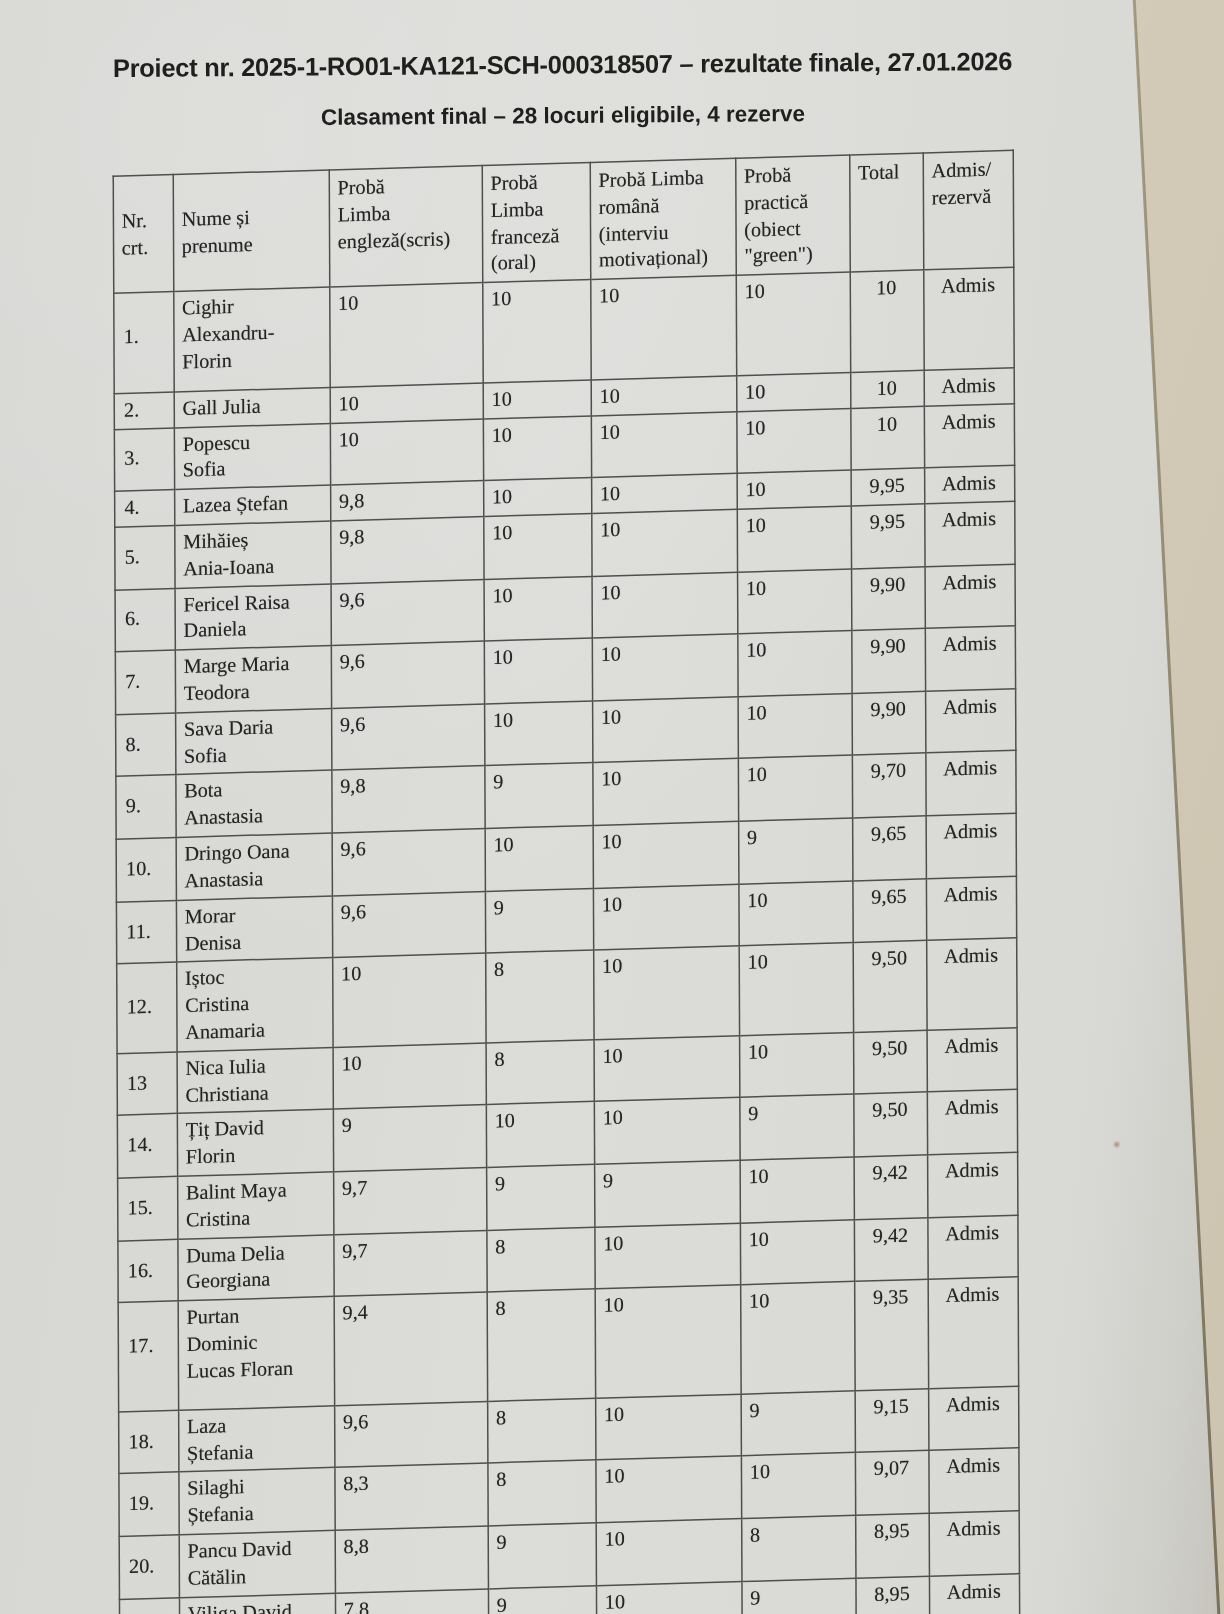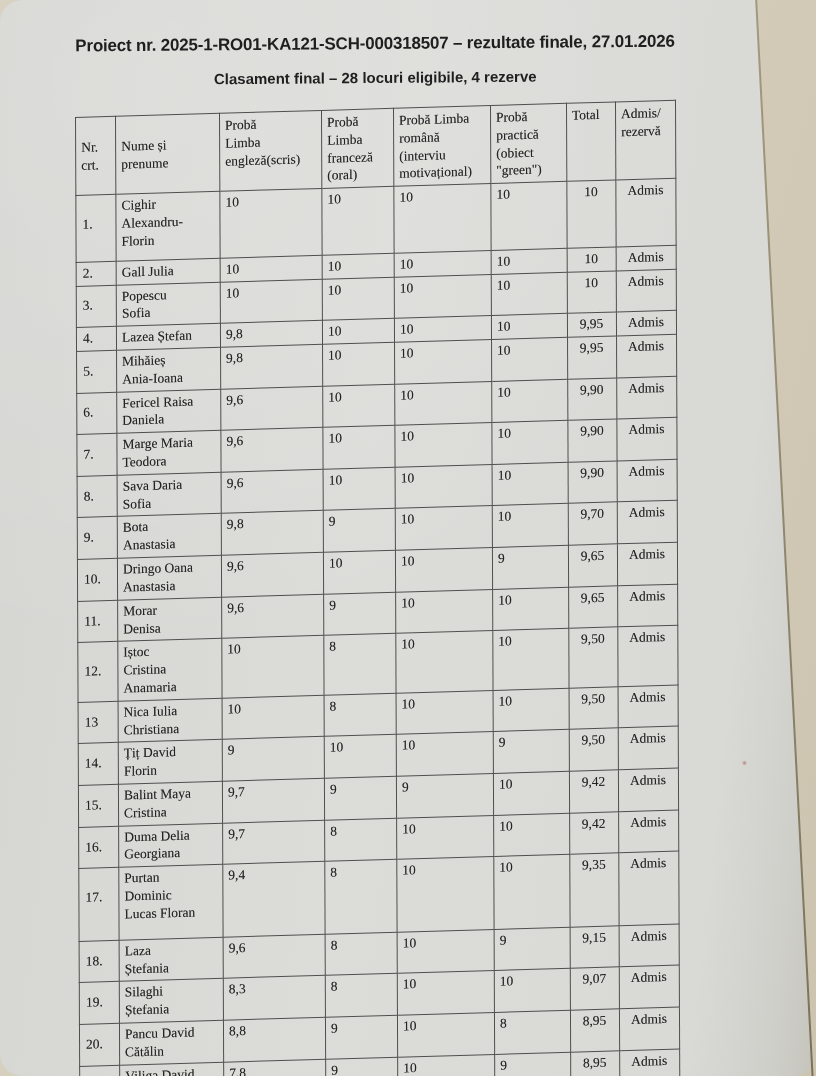--- a/index.html
+++ b/index.html
@@ -9,21 +9,20 @@
     background:linear-gradient(105deg,#d9d2c1 0%,#d5cdba 60%,#ccc4af 100%);
   }
   .scene{position:relative;width:816px;height:1076px;overflow:hidden;}
   
   .paper{
     position:absolute;inset:0;
     clip-path:polygon(0 0,756px 0,814px 1076px,0 1076px);
     background:
       radial-gradient(120% 90% at 18% 8%,rgba(255,255,255,0.16),rgba(255,255,255,0) 60%),
       linear-gradient(96deg,#d5d5d2 0%,#dcdcd9 45%,#d9d9d6 86%,#cfcfca 95%,#c5c3bb 100%);
-    border-radius: 22px;
   }
   .paper-edge{
     position:absolute;left:755px;top:-3px;width:2px;height:1084px;
     background:linear-gradient(to bottom,rgba(136,124,92,0.65),rgba(108,98,70,0.85));
     transform:rotate(-3deg);transform-origin:0 0;
   }
   .content{position:absolute;inset:0;color:#262626;}
   .document-header{
     width:750px;text-align:center;padding-top:34px;
     transform:rotate(-0.45deg);

